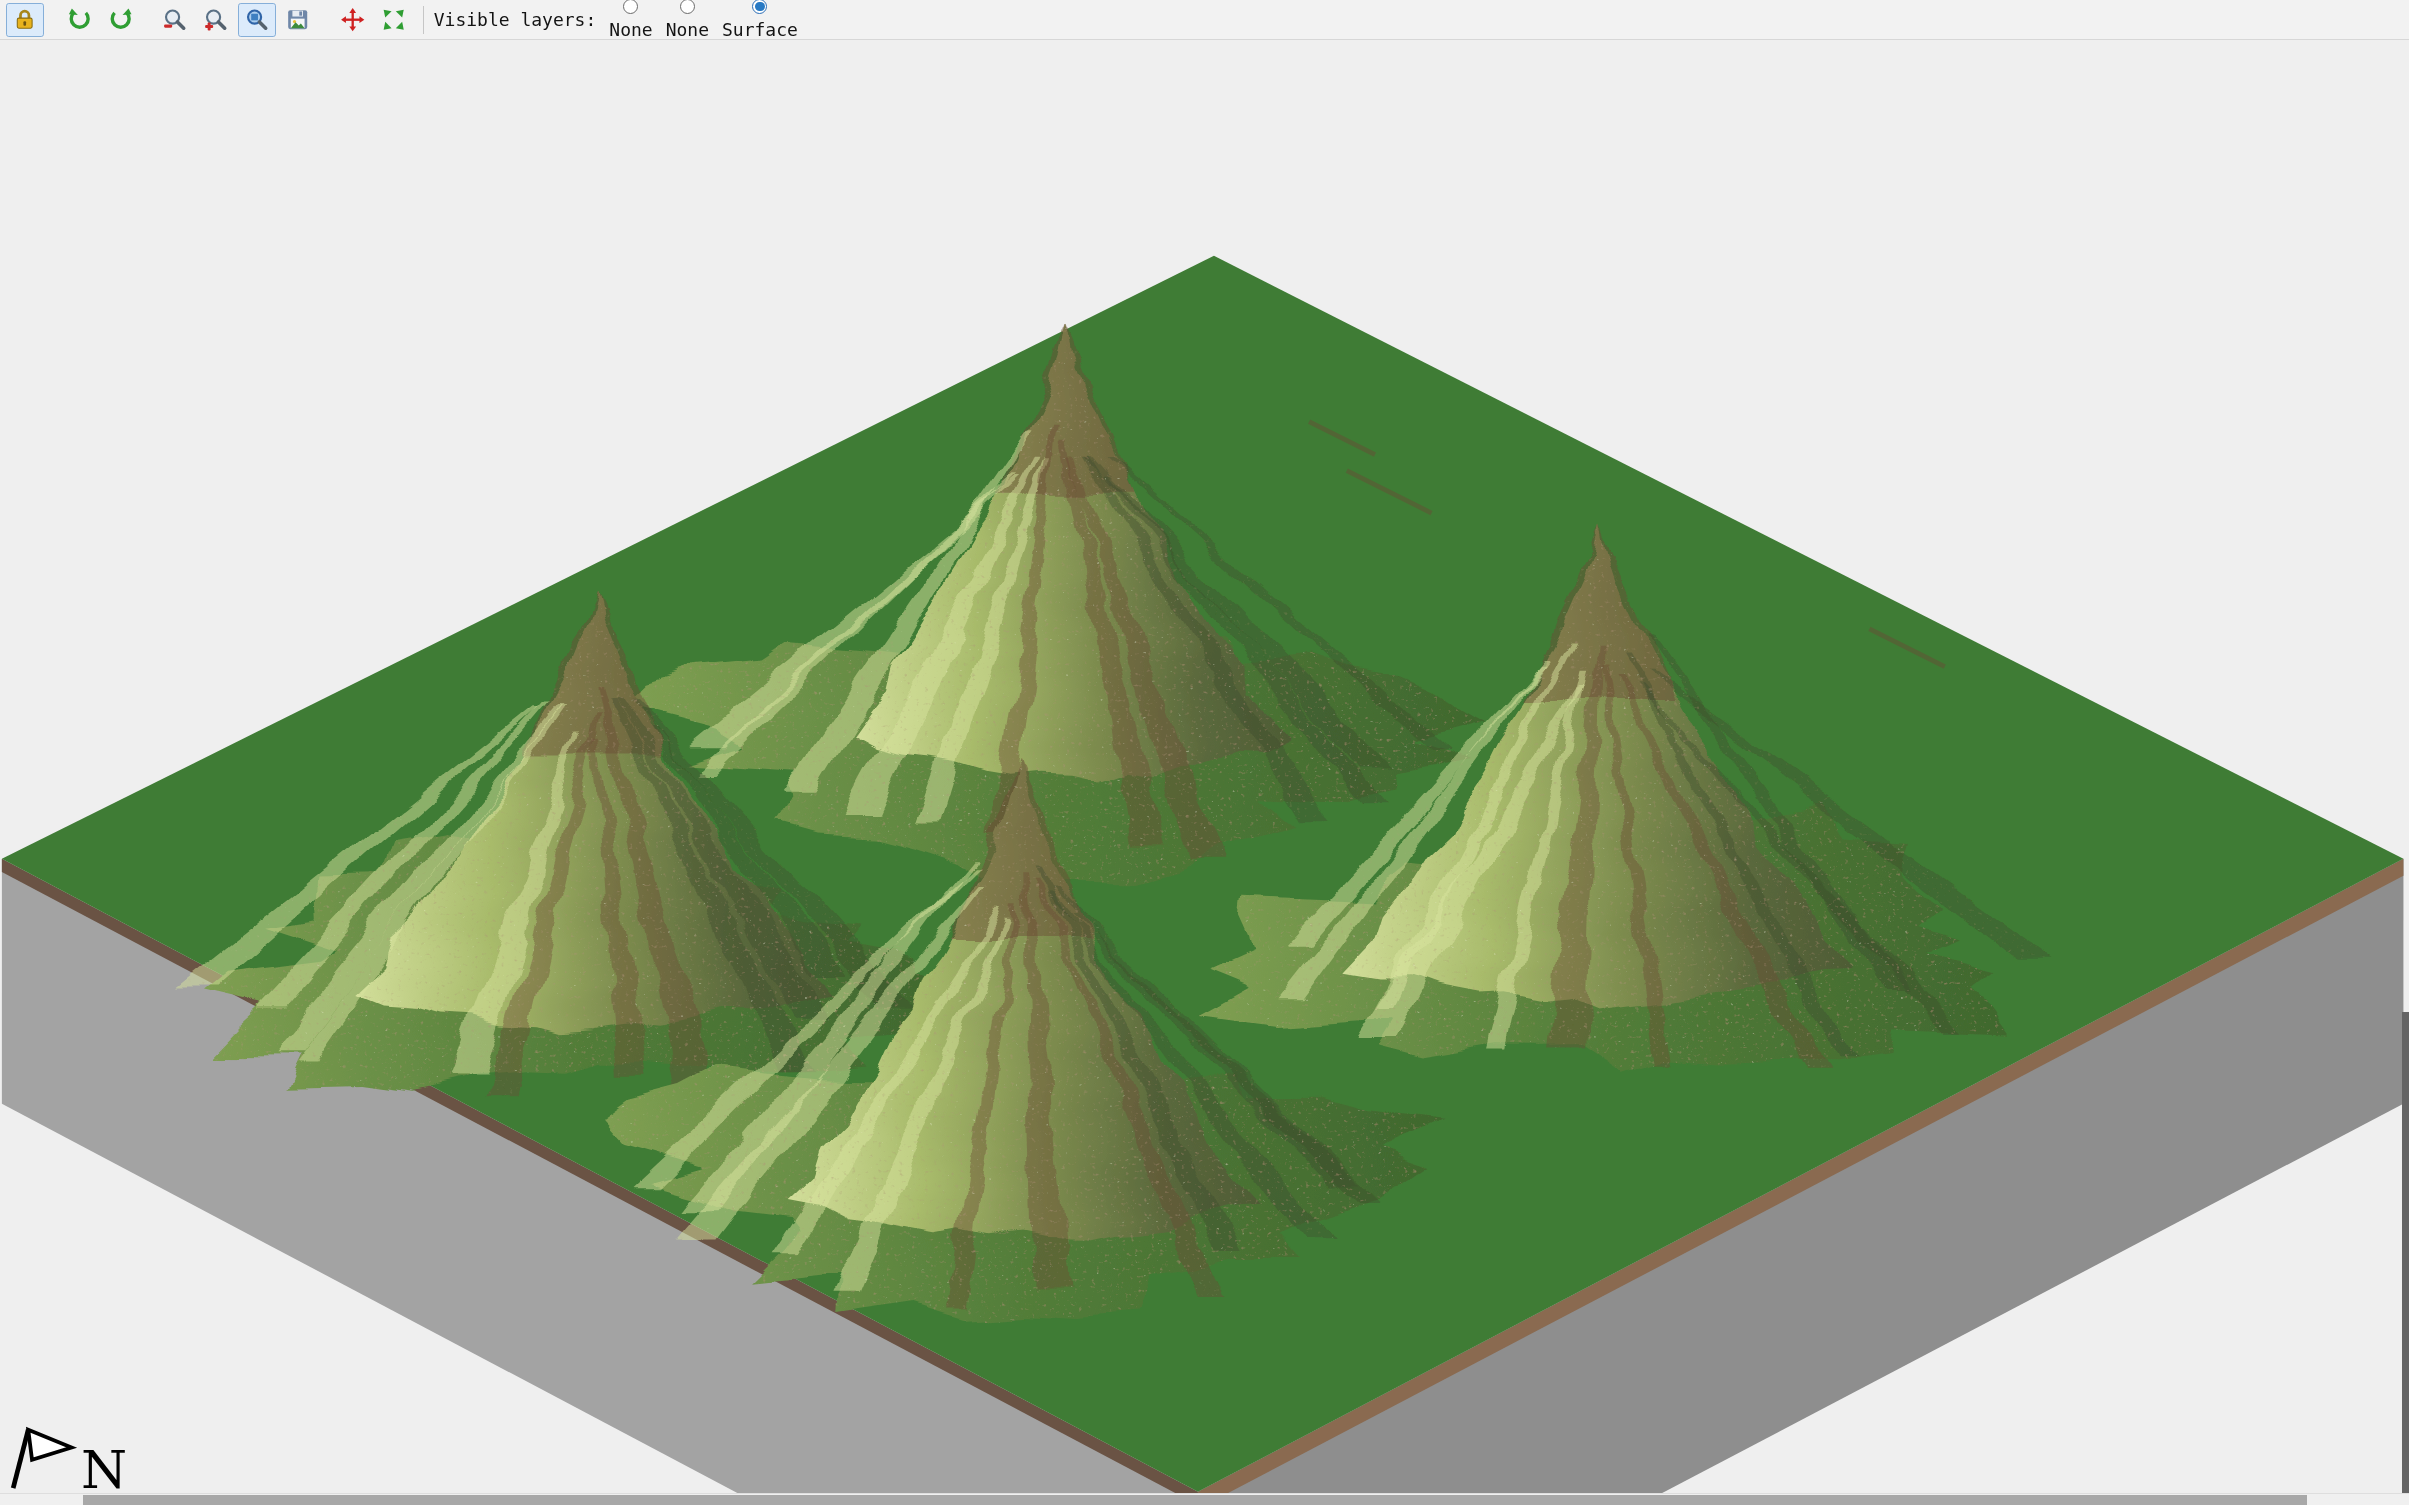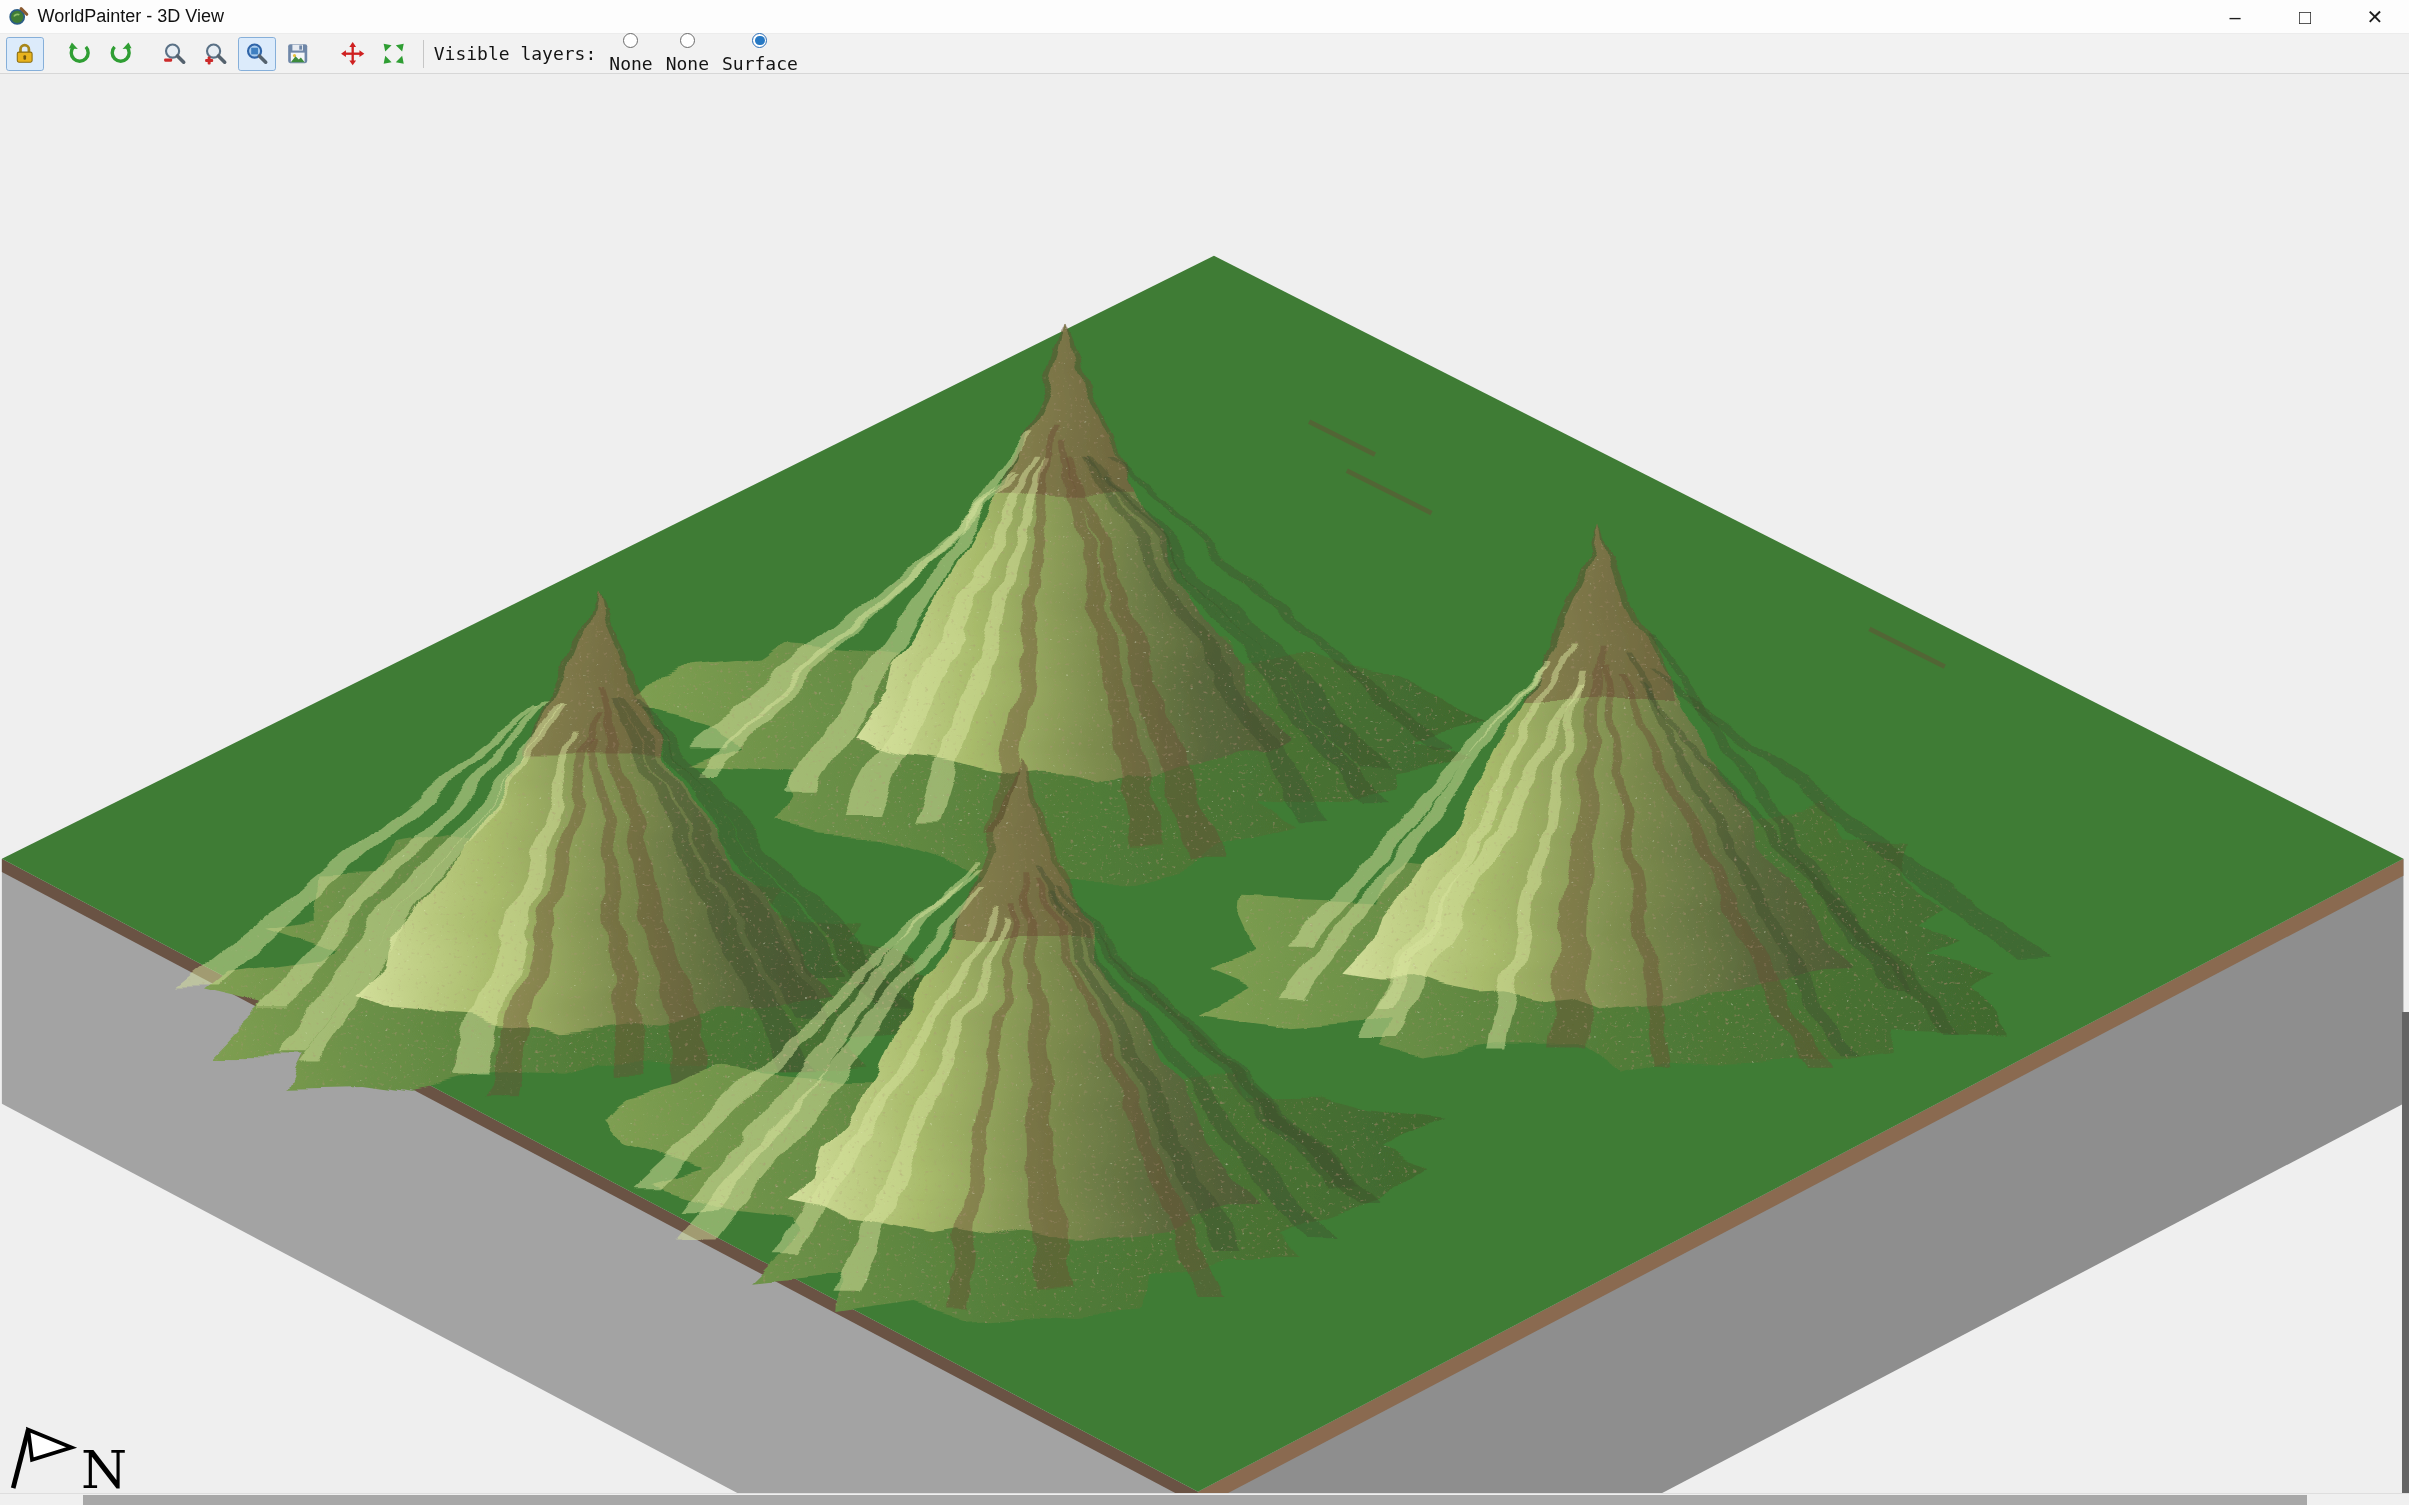--- a/index.html
+++ b/index.html
@@ -46,35 +46,20 @@
     border-top:0.9px solid #dedede;box-sizing:border-box;}
   .hscroll .thumb{position:absolute;top:0.9px;bottom:0.9px;left:83px;width:2224px;background:#a8a8a8;}
   .vscroll{position:absolute;top:0;bottom:13px;right:0;width:9.4px;background:transparent;}
   .vscroll .thumb{position:absolute;right:0.9px;width:7.5px;top:938px;height:482px;background:#646464;}
 </style>
 </head>
 <body>
 
 <div class="window">
 
-  <div class="titlebar">
-    <span class="app-icon">
-      <svg viewBox="0 0 24 24" width="21" height="21">
-        <circle cx="10.5" cy="12.5" r="8" fill="#3f7c35" stroke="#2b5d86" stroke-width="2"></circle>
-        <path d="M7 12 a4 3 0 0 1 6 -2" fill="none" stroke="#8fc06a" stroke-width="2"></path>
-        <path d="M15 3 L21.5 9.5" stroke="#8a5a30" stroke-width="3.4" stroke-linecap="round"></path>
-      </svg>
-    </span>
-    <span class="title">WorldPainter - 3D View</span>
-    <div class="win-controls">
-      <div class="win-btn">–</div>
-      <div class="win-btn">□</div>
-      <div class="win-btn">✕</div>
-    </div>
-  </div>
 
   <div class="toolbar">
 
     <button class="tb-btn pressed">
       <span>
         <svg viewBox="0 0 24 24">
           <path d="M8 11 V8 a4 4 0 0 1 8 0 v3" fill="none" stroke="#a8871c" stroke-width="2.6"></path>
           <rect x="5" y="10.5" width="14" height="9.5" rx="1.5" fill="#e8b31e" stroke="#8a6d12"></rect>
           <rect x="10.8" y="13.5" width="2.5" height="4.2" rx="1" fill="#6e5510"></rect>
         </svg>

